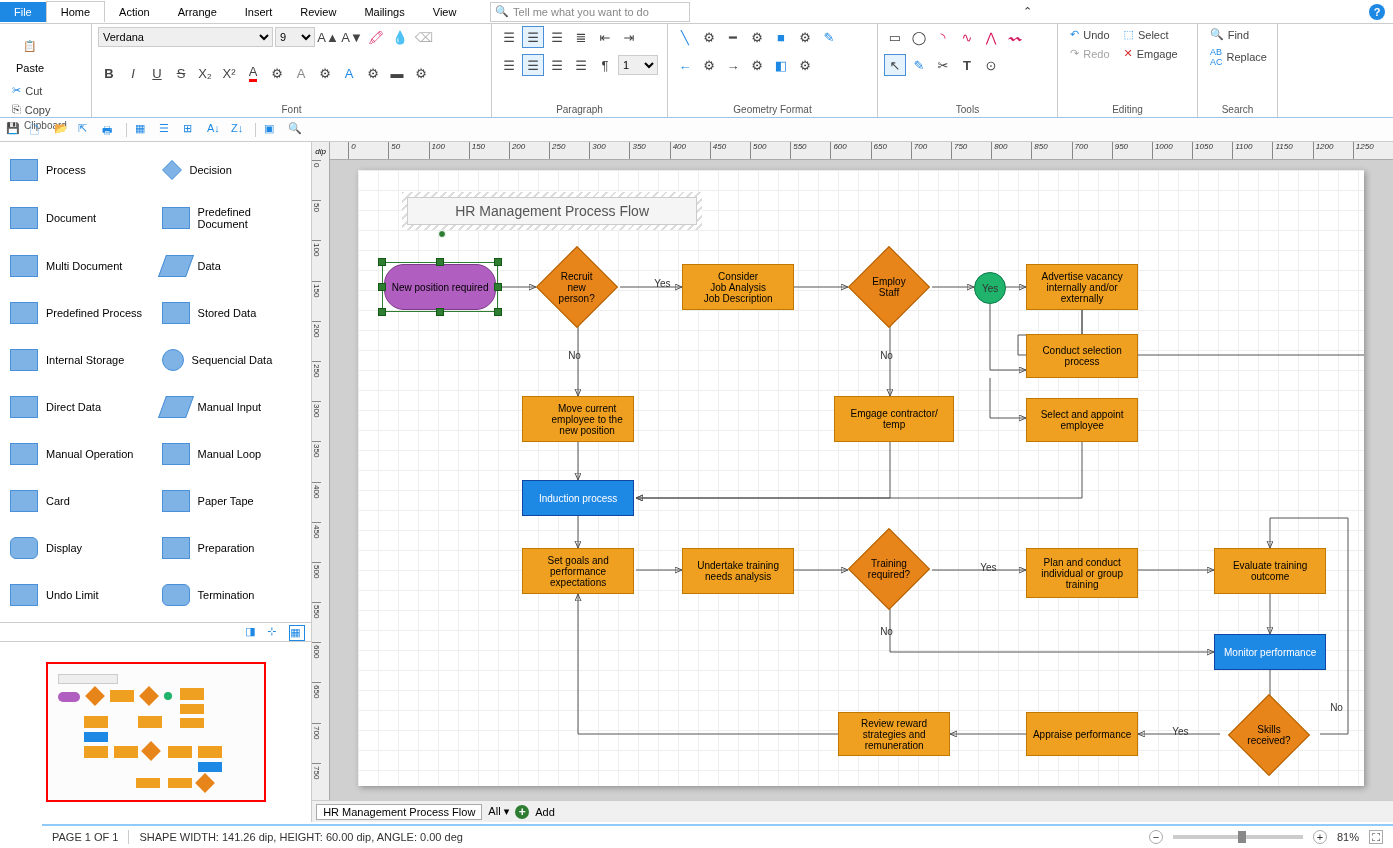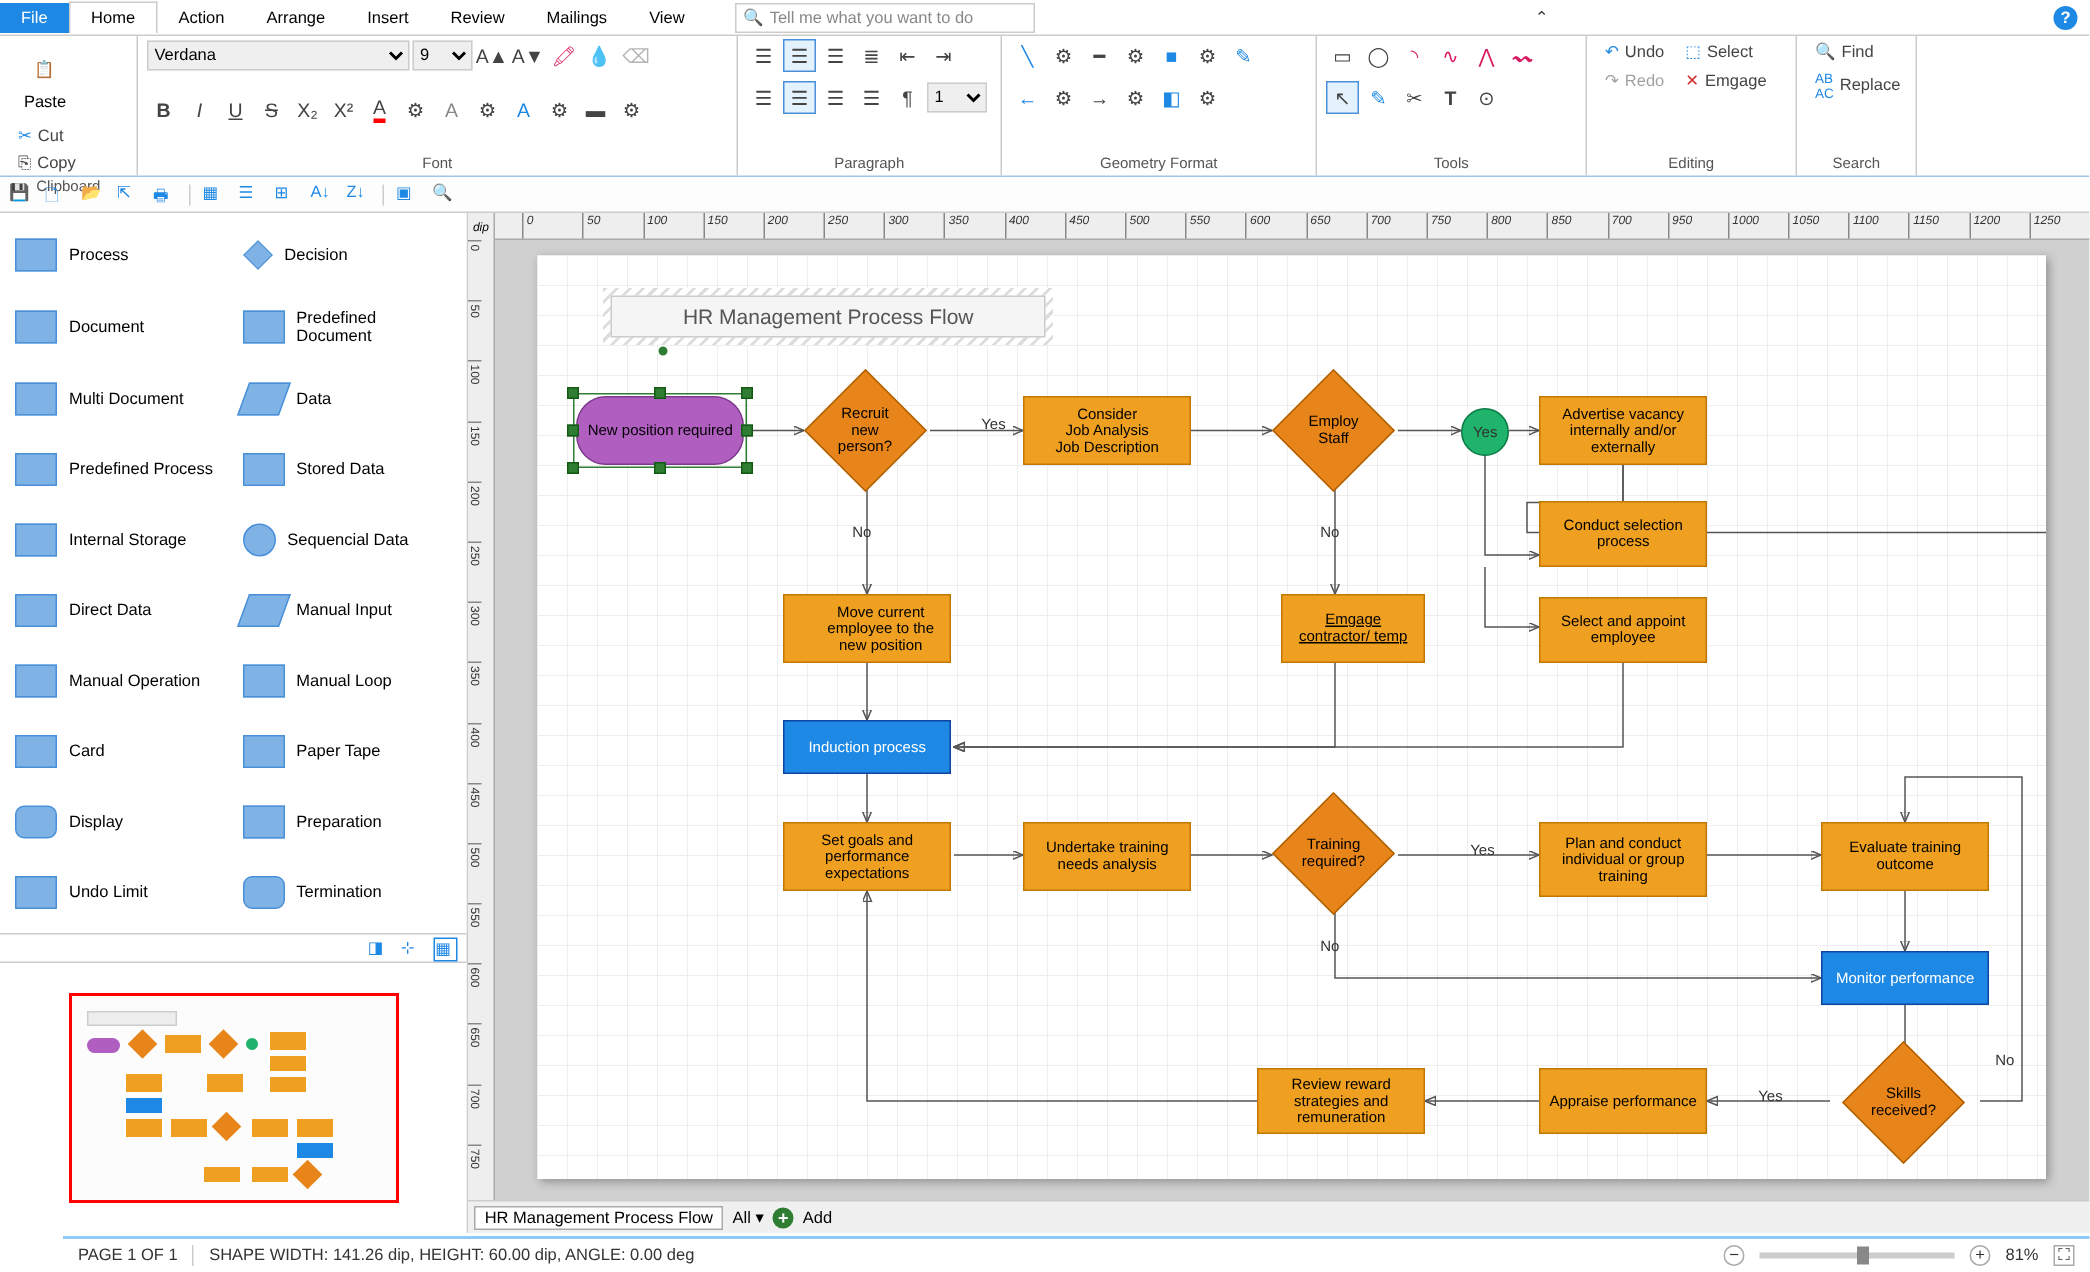--- a/index.html
+++ b/index.html
@@ -557,21 +557,21 @@
             </div>
           <div class="edge-label" style="left:522px;top:180px;">No</div>
 
           <div class="shape conn" style="left:616px;top:102px;width:32px;height:32px;">Yes</div>
 
           <div class="shape proc" style="left:668px;top:94px;width:112px;height:46px;">Advertise vacancy internally and/or externally</div>
           <div class="shape proc" style="left:668px;top:164px;width:112px;height:44px;">Conduct selection process</div>
           <div class="shape proc" style="left:668px;top:228px;width:112px;height:44px;">Select and appoint employee</div>
 
           <div class="shape proc" style="left:164px;top:226px;width:112px;height:46px;padding-left:22px;">Move current employee to the new position</div>
-          <div class="shape proc" style="left:496px;top:226px;width:96px;height:46px;text-decoration:underline;">Emgage contractor/ temp</div>
+          <div class="shape proc" style="left:476px;top:226px;width:120px;height:46px;">Emgage contractor/ temp</div>
 
           <div class="shape proc-blue" style="left:164px;top:310px;width:112px;height:36px;">Induction process</div>
 
           <div class="shape proc" style="left:164px;top:378px;width:112px;height:46px;">Set goals and performance expectations</div>
           <div class="shape proc" style="left:324px;top:378px;width:112px;height:46px;">Undertake training needs analysis</div>
           <div class="shape dec" style="left:502px;top:370px;width:58px;height:58px;">
               <span>Training required?</span>
             </div>
           <div class="edge-label" style="left:622px;top:392px;">Yes</div>
           <div class="edge-label" style="left:522px;top:456px;">No</div>

